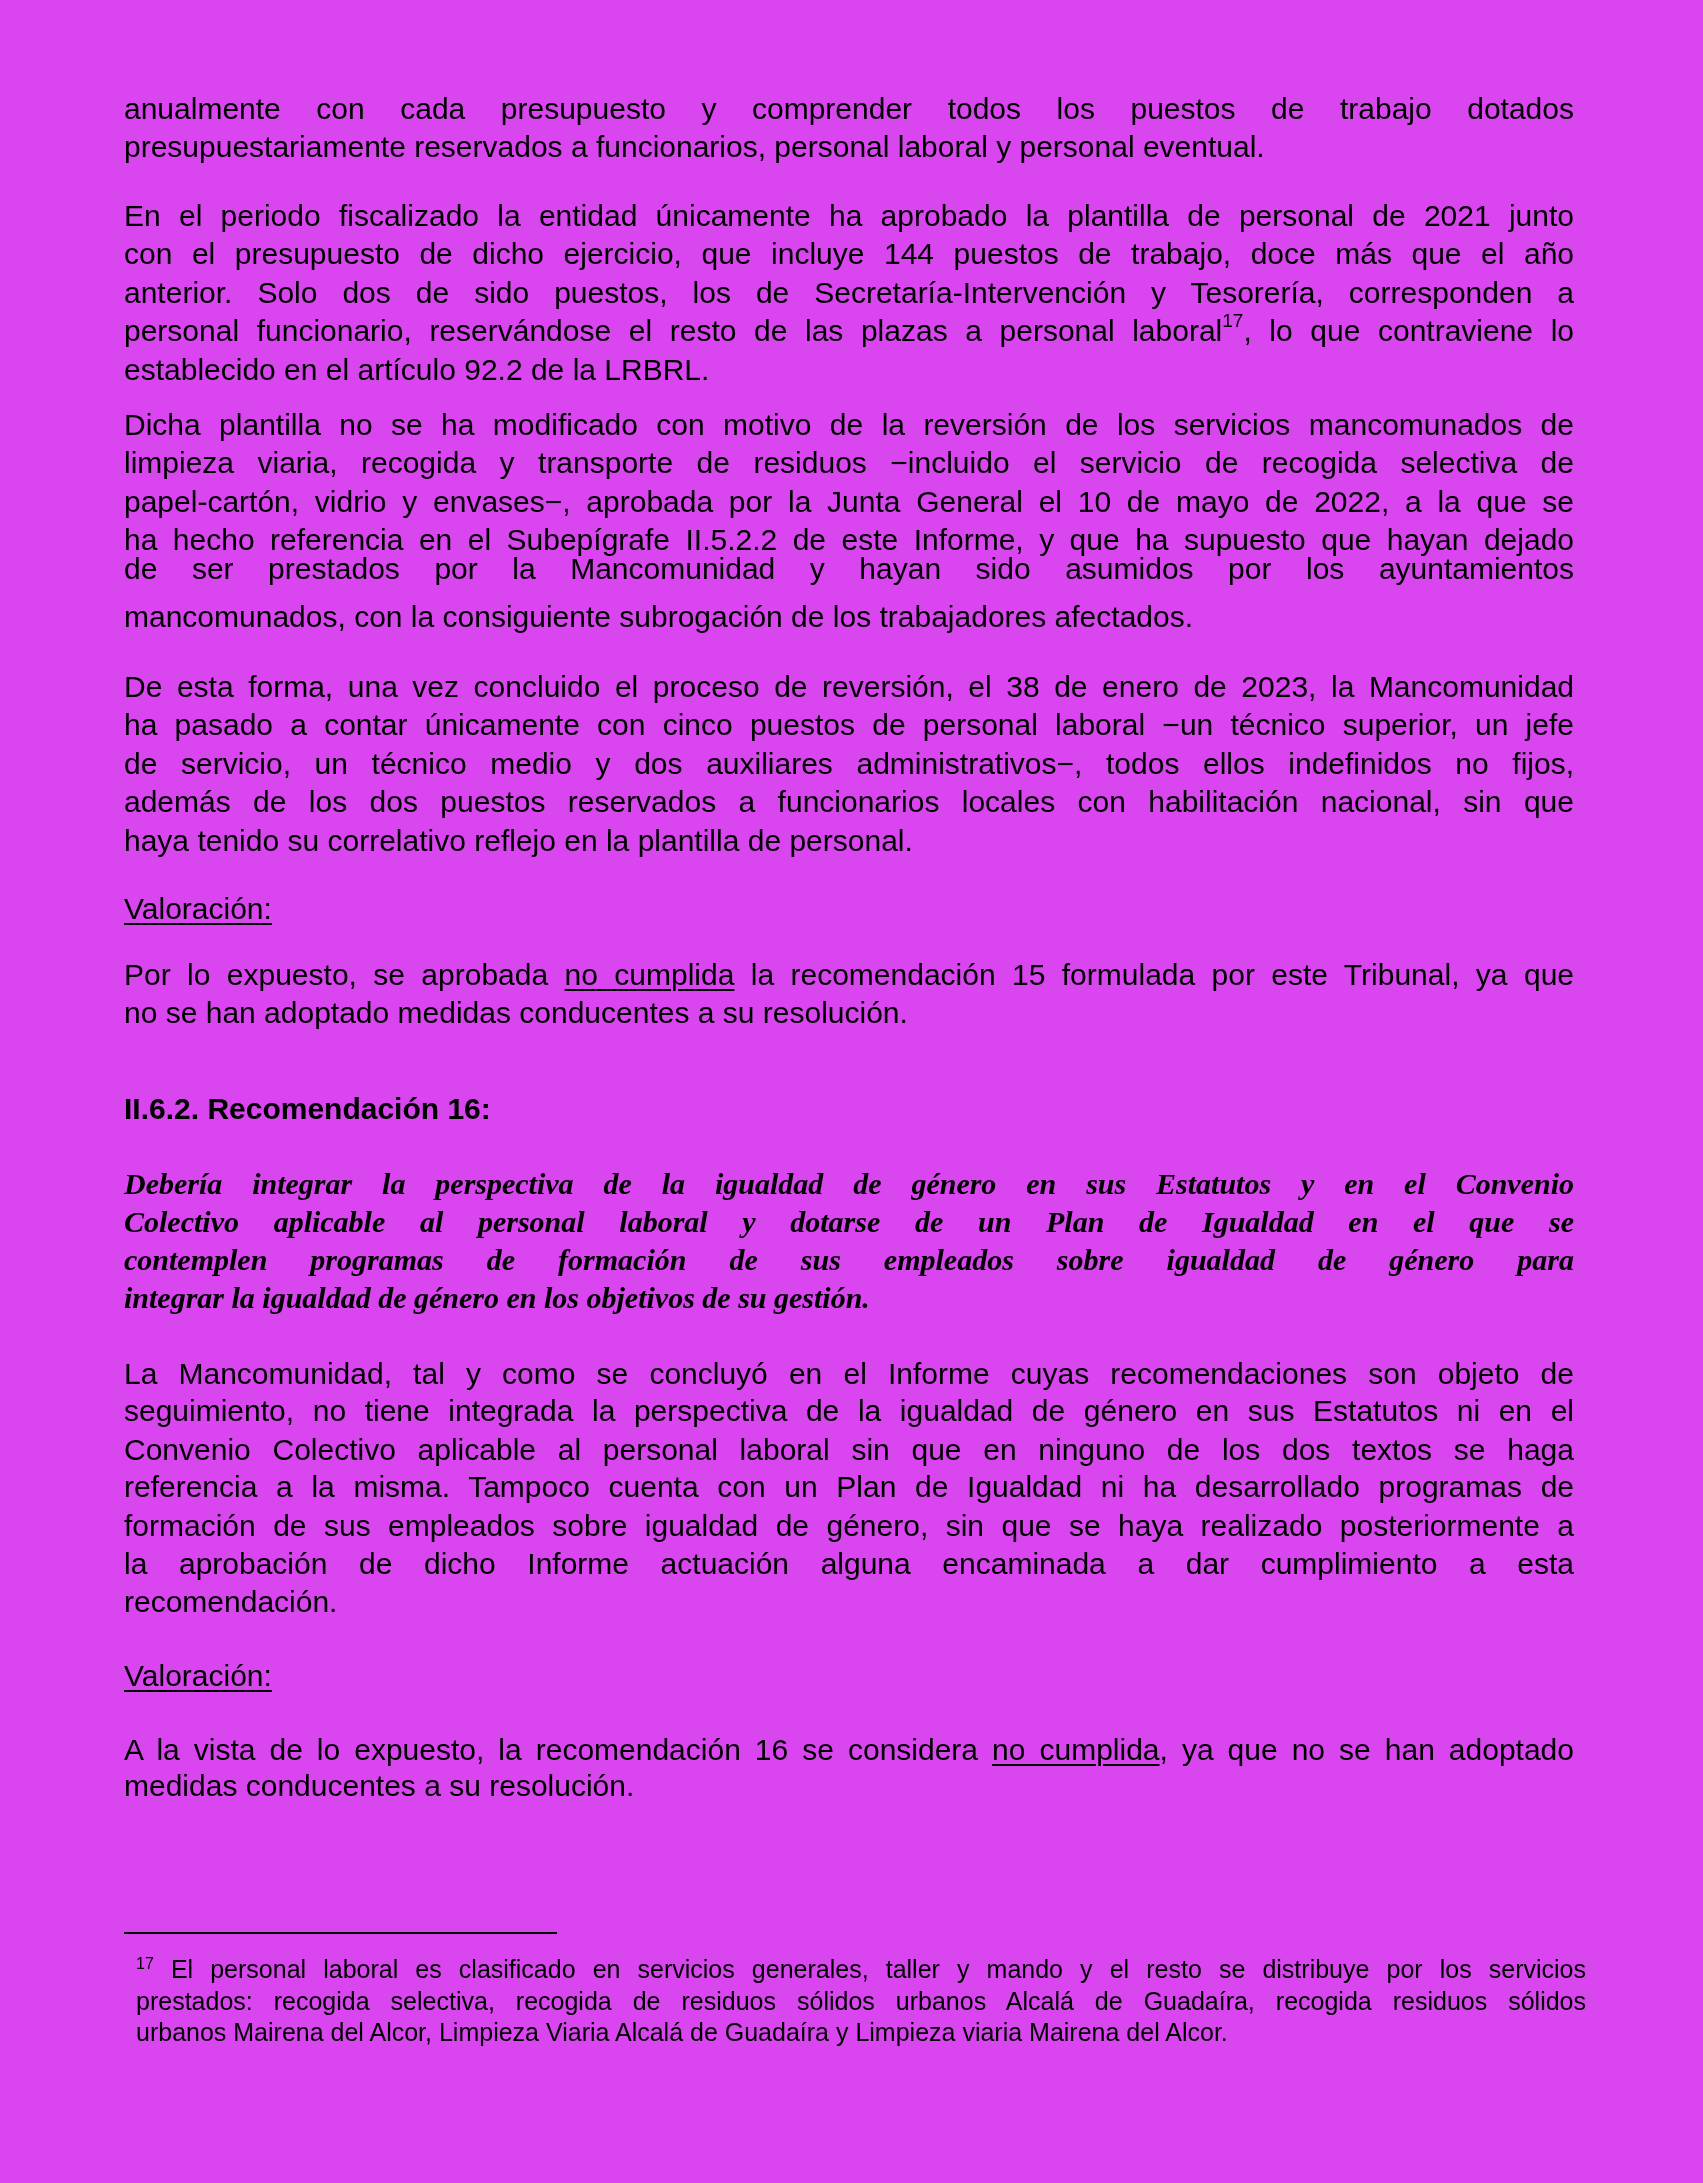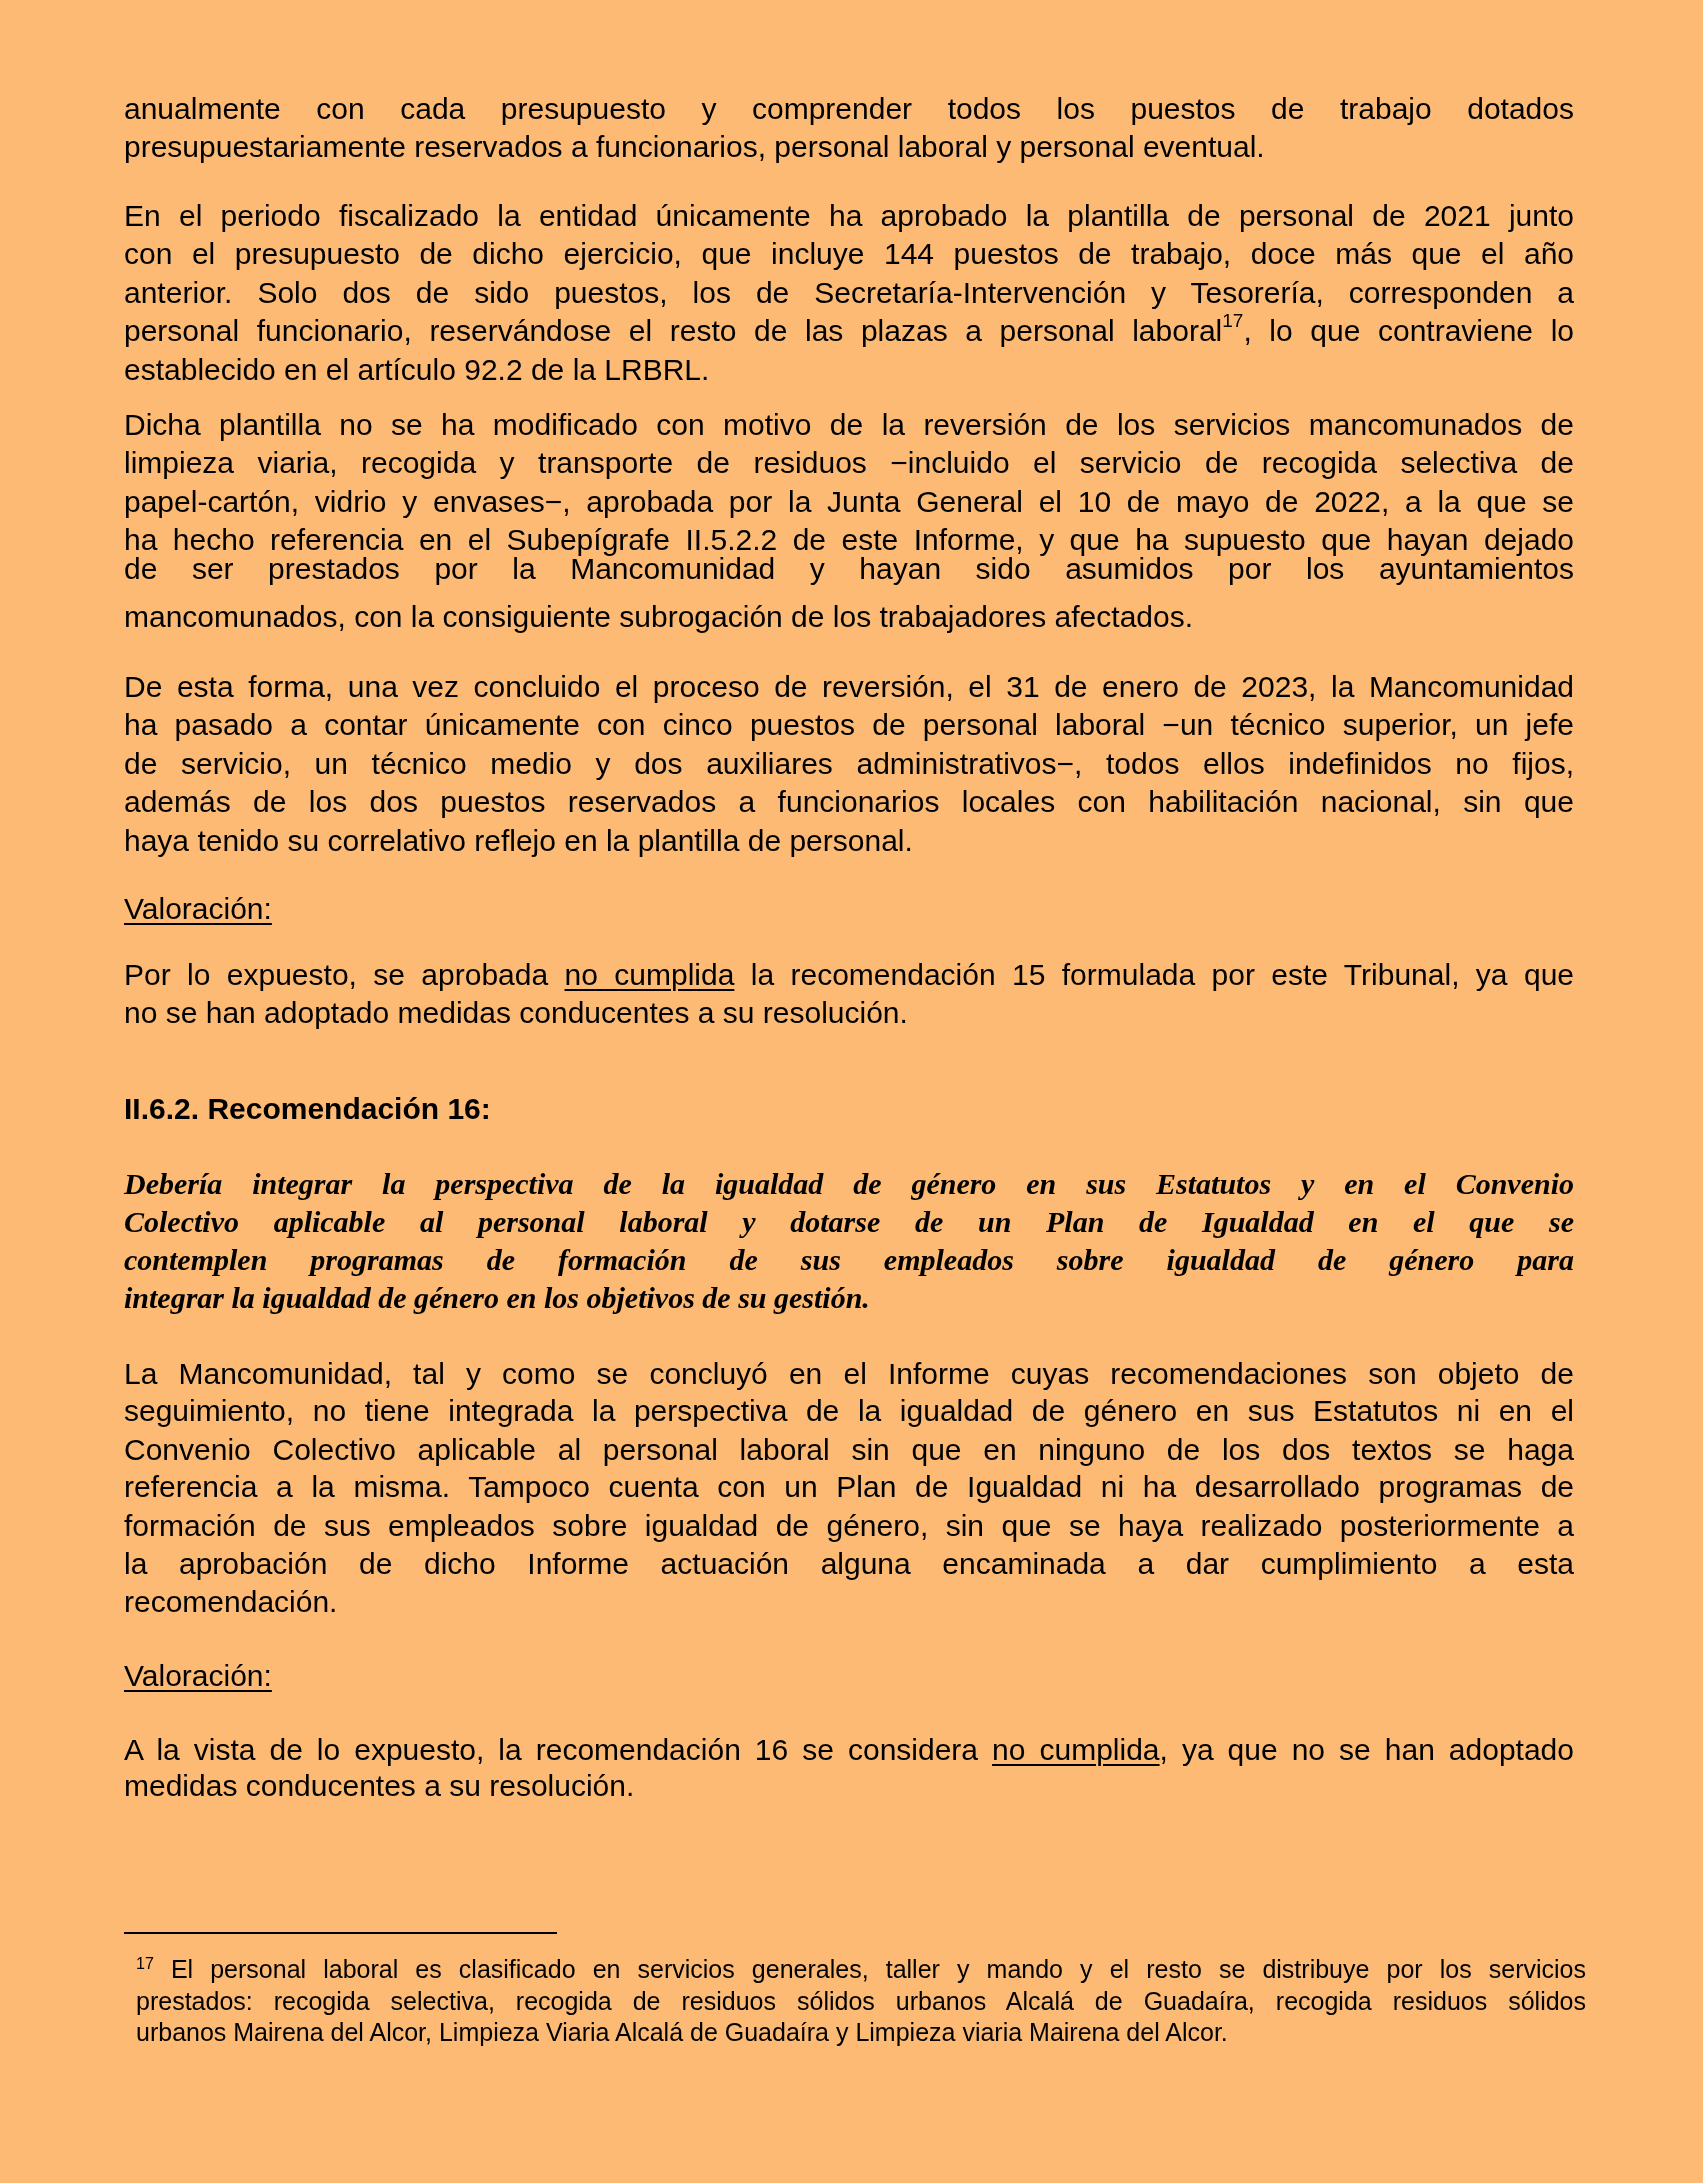--- a/index.html
+++ b/index.html
@@ -1,17 +1,17 @@
 <!DOCTYPE html>
 <html style="font-size:13px"><head>
 <meta charset="utf-8">
 <style>
   html, body { margin: 0; padding: 0; background: #ffffff; }
   body { width: 1703px; height: 2183px; position: relative; overflow: hidden; }
-  .page { position: absolute; left: 0; top: 0; width: 1703px; height: 2183px; background: #fdba74; color: #000000; font-family: "Liberation Sans", sans-serif; }
+  .page { position: absolute; left: 0; top: 0; width: 1703px; height: 2183px; background: #d946ef; color: #000000; font-family: "Liberation Sans", sans-serif; }
   .line { position: absolute; left: 124px; width: 1450px; font-size: 30px; line-height: 35px; white-space: nowrap; color: #000; }
   .line.j { text-align: justify; text-align-last: justify; white-space: normal; height: 35px; overflow: visible; }
   .bold { font-weight: bold; }
   .bi { font-weight: bold; font-style: italic; font-family: Liberation Serif, serif; }
   .u { text-decoration: underline; text-decoration-thickness: 1.6px; text-underline-offset: 4px; }
   sup.fn { font-size: 19px; line-height: 0; position: relative; top: -3.2px; vertical-align: super; }
   .sep { position: absolute; left: 124px; top: 1932px; width: 433px; height: 2.4px; background: #000; }
   .fline { position: absolute; left: 136px; width: 1450px; font-size: 25px; line-height: 29px; white-space: nowrap; }
   .fline.j { text-align: justify; text-align-last: justify; white-space: normal; height: 29px; }
   sup.fnm { font-size: 16px; line-height: 0; vertical-align: super; }
@@ -37,21 +37,21 @@
   <div>
     <div class="line j" style="top:407px">Dicha plantilla no se ha modificado con motivo de la reversión de los servicios mancomunados de</div>
     <div class="line j" style="top:445px">limpieza viaria, recogida y transporte de residuos −incluido el servicio de recogida selectiva de</div>
     <div class="line j" style="top:484px">papel-cartón, vidrio y envases−, aprobada por la Junta General el 10 de mayo de 2022, a la que se</div>
     <div class="line j" style="top:522px">ha hecho referencia en el Subepígrafe II.5.2.2 de este Informe, y que ha supuesto que hayan dejado</div>
     <div class="line j" style="top:551px">de ser prestados por la Mancomunidad y hayan sido asumidos por los ayuntamientos</div>
     <div class="line" style="top:599px">mancomunados, con la consiguiente subrogación de los trabajadores afectados.</div>
   </div>
 
   <div>
-    <div class="line j" style="top:669px">De esta forma, una vez concluido el proceso de reversión, el 31 de enero de 2023, la Mancomunidad</div>
+    <div class="line j" style="top:669px">De esta forma, una vez concluido el proceso de reversión, el 38 de enero de 2023, la Mancomunidad</div>
     <div class="line j" style="top:707px">ha pasado a contar únicamente con cinco puestos de personal laboral −un técnico superior, un jefe</div>
     <div class="line j" style="top:746px">de servicio, un técnico medio y dos auxiliares administrativos−, todos ellos indefinidos no fijos,</div>
     <div class="line j" style="top:784px">además de los dos puestos reservados a funcionarios locales con habilitación nacional, sin que</div>
     <div class="line" style="top:823px">haya tenido su correlativo reflejo en la plantilla de personal.</div>
   </div>
 
   <div>
     <div class="line" style="top:891px"><span class="u">Valoración:</span></div>
     <div class="line j" style="top:957px"><span>Por lo expuesto, se aprobada </span><span class="u">no cumplida</span><span> la recomendación 15 formulada por este Tribunal, ya que</span></div>
     <div class="line" style="top:995px">no se han adoptado medidas conducentes a su resolución.</div>

